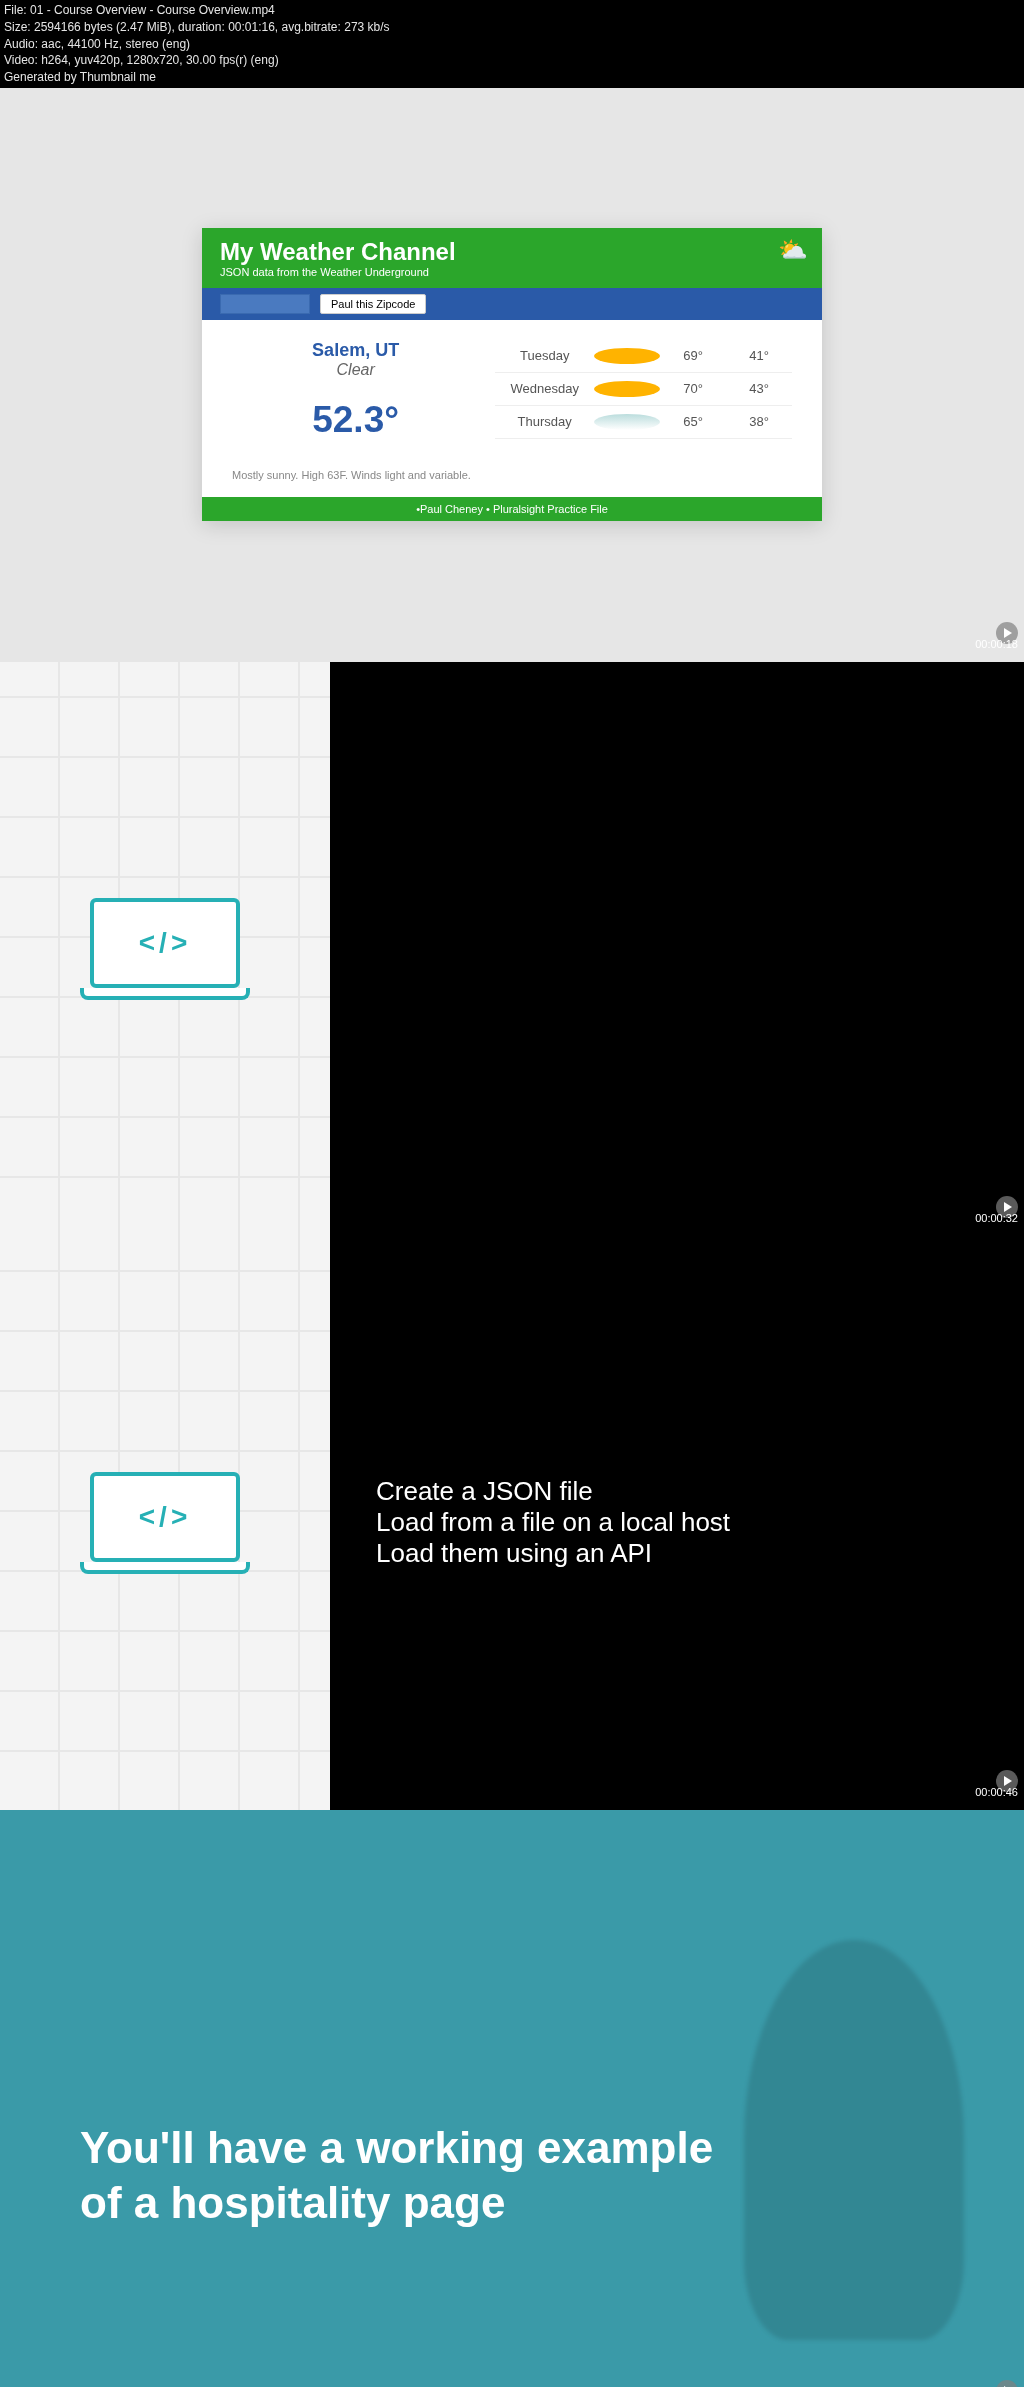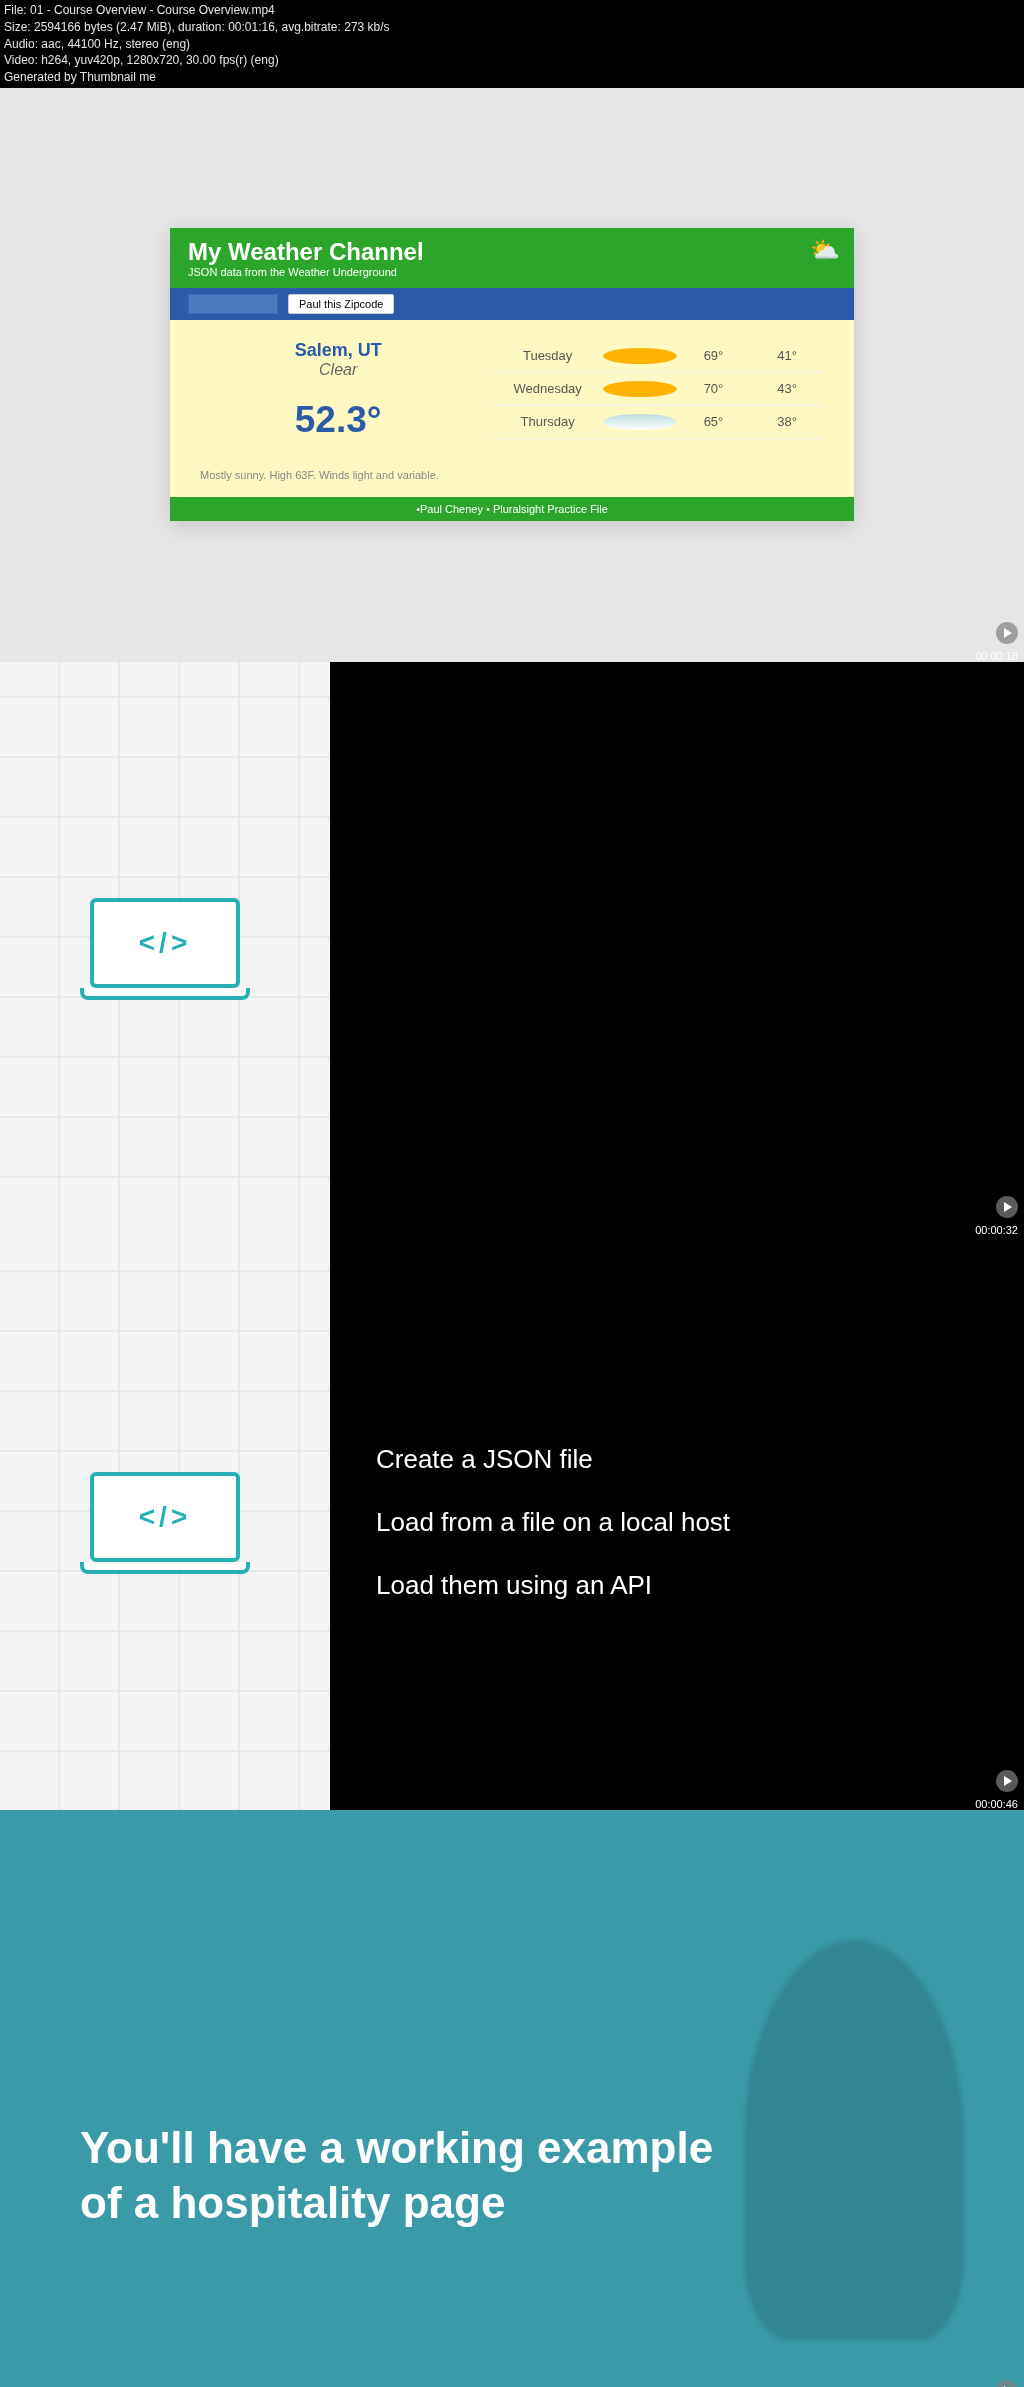--- a/index.html
+++ b/index.html
@@ -7,26 +7,26 @@
 
 .metadata { background: #000; color: #e5e5e5; padding: 2px 4px; font-size: 12px; line-height: 1.4; }
 .metadata div { white-space: nowrap; }
 
 .frame { position: relative; width: 1024px; }
 .frame1 { height: 574px; background: #e6e6e6; display: flex; align-items: center; justify-content: center; }
 .frame2 { height: 574px; background: #000; display: flex; }
 .frame3 { height: 574px; background: #000; display: flex; }
 .frame4 { height: 610px; background: #3a9aa8; position: relative; overflow: hidden; }
 
-.timestamp { position: absolute; bottom: 0; right: 6px; color: #fff; font-size: 11px; font-family: Arial; }
+.timestamp { position: absolute; bottom: 12px; right: 6px; color: #fff; font-size: 11px; font-family: Arial; }
 .playcircle { position: absolute; bottom: 18px; right: 6px; width: 22px; height: 22px; border-radius: 50%; background: rgba(128,128,128,0.7); display: flex; align-items: center; justify-content: center; }
 .playcircle::after { content: ""; border-left: 8px solid #fff; border-top: 5px solid transparent; border-bottom: 5px solid transparent; margin-left: 2px; }
 
 
-.wcard { width: 684px; background: #fef9c3; box-shadow: 0 4px 20px rgba(0,0,0,0.15); }
+.wcard { width: 620px; background: #ffffff; box-shadow: 0 4px 20px rgba(0,0,0,0.15); }
 .wheader { background: #2ba62b; padding: 10px 18px; position: relative; }
 .wtitle { color: #fff; font-size: 24px; font-weight: bold; }
 .wsub { color: #fff; font-size: 11px; }
 .wicon { position: absolute; right: 14px; top: 8px; font-size: 24px; }
 .wbar { background: #2a5aa8; padding: 6px 18px; display: flex; gap: 10px; align-items: center; }
 .winput { width: 90px; height: 20px; background: #4a7ac0; border: 1px solid #3a6ab0; }
 .wbtn { background: #fff; border: 1px solid #ccc; padding: 3px 10px; font-size: 11px; border-radius: 2px; }
 .wbody { display: flex; padding: 20px 30px; gap: 16px; }
 .wleft { flex: 1; text-align: center; }
 .wcity { color: #2a5aa8; font-size: 18px; font-weight: bold; }
@@ -48,21 +48,21 @@
   repeating-linear-gradient(90deg, transparent 0 58px, #e0e0e0 58px 60px),
   repeating-linear-gradient(0deg, transparent 0 58px, #e0e0e0 58px 60px);
   opacity: 0.6; }
 .laptop { position: relative; z-index: 2; width: 150px; }
 .laptop-screen { border: 4px solid #26b0b5; height: 90px; border-radius: 6px; display: flex; align-items: center; justify-content: center; background: #fff; }
 .laptop-base { border: 4px solid #26b0b5; border-top: none; height: 12px; border-radius: 0 0 8px 8px; width: 170px; margin-left: -10px; background: #fff; }
 .code-sym { color: #26b0b5; font-size: 28px; font-weight: bold; letter-spacing: 4px; }
 .main2 { flex: 1; background: #000; }
 
 
-.main3 { flex: 1; background: #000; display: flex; flex-direction: column; justify-content: center; padding-left: 46px; gap: 32px; }
+.main3 { flex: 1; background: #000; display: flex; flex-direction: column; justify-content: center; padding-left: 46px; }
 .main3 p { color: #fff; font-size: 26px; font-weight: 300; }
 
 
 .f4text { position: absolute; left: 80px; top: 310px; color: #fff; font-size: 44px; font-weight: bold; line-height: 1.25; }
 .person { position: absolute; right: 60px; top: 130px; width: 220px; height: 400px; background: rgba(0,0,0,0.12); border-radius: 50% 50% 20% 20%; filter: blur(2px); }
 </style>
 </head>
 <body>
 
 <div class="metadata">

